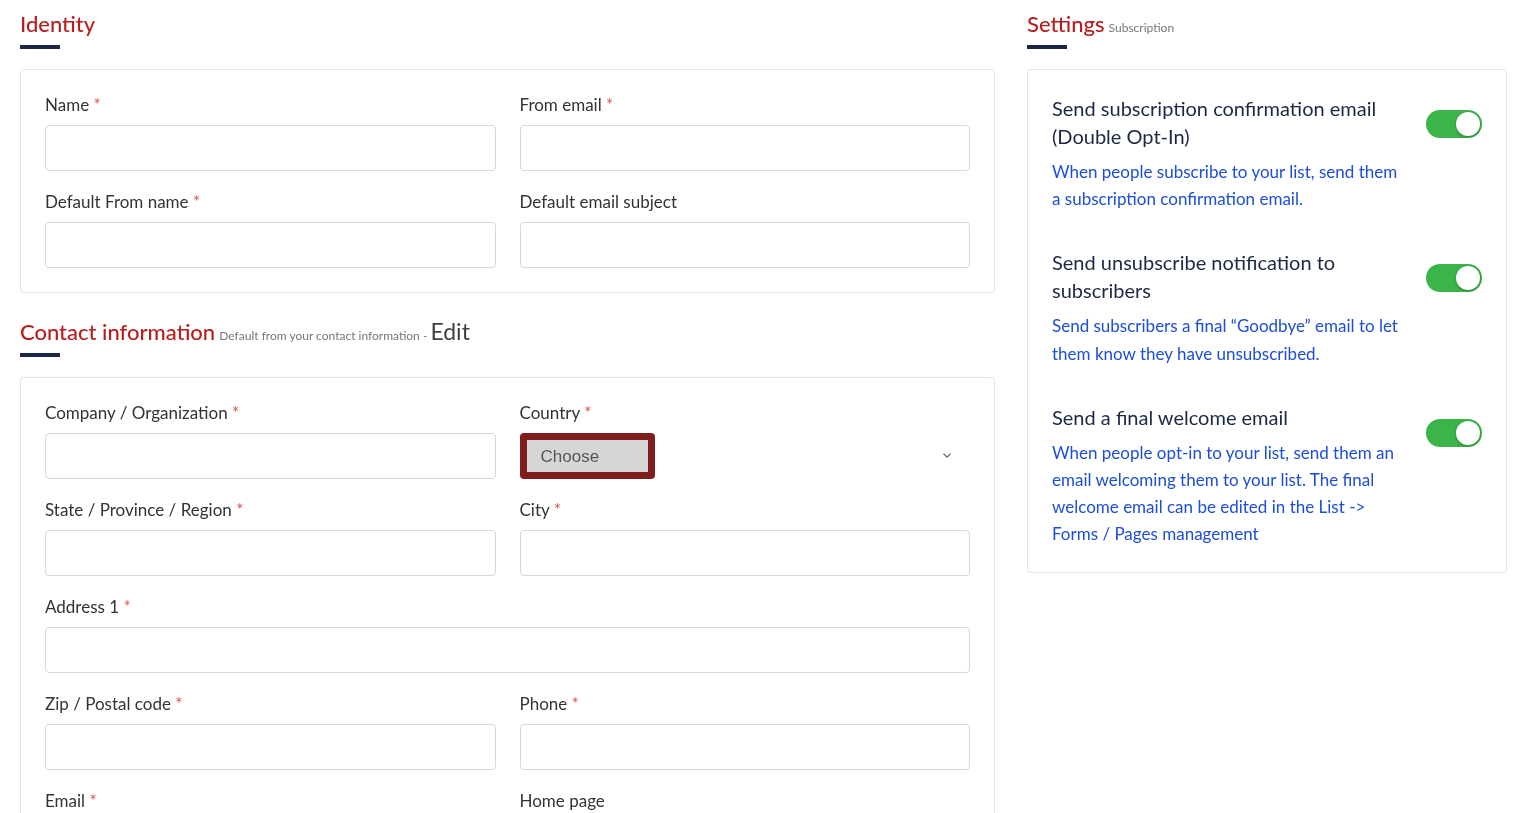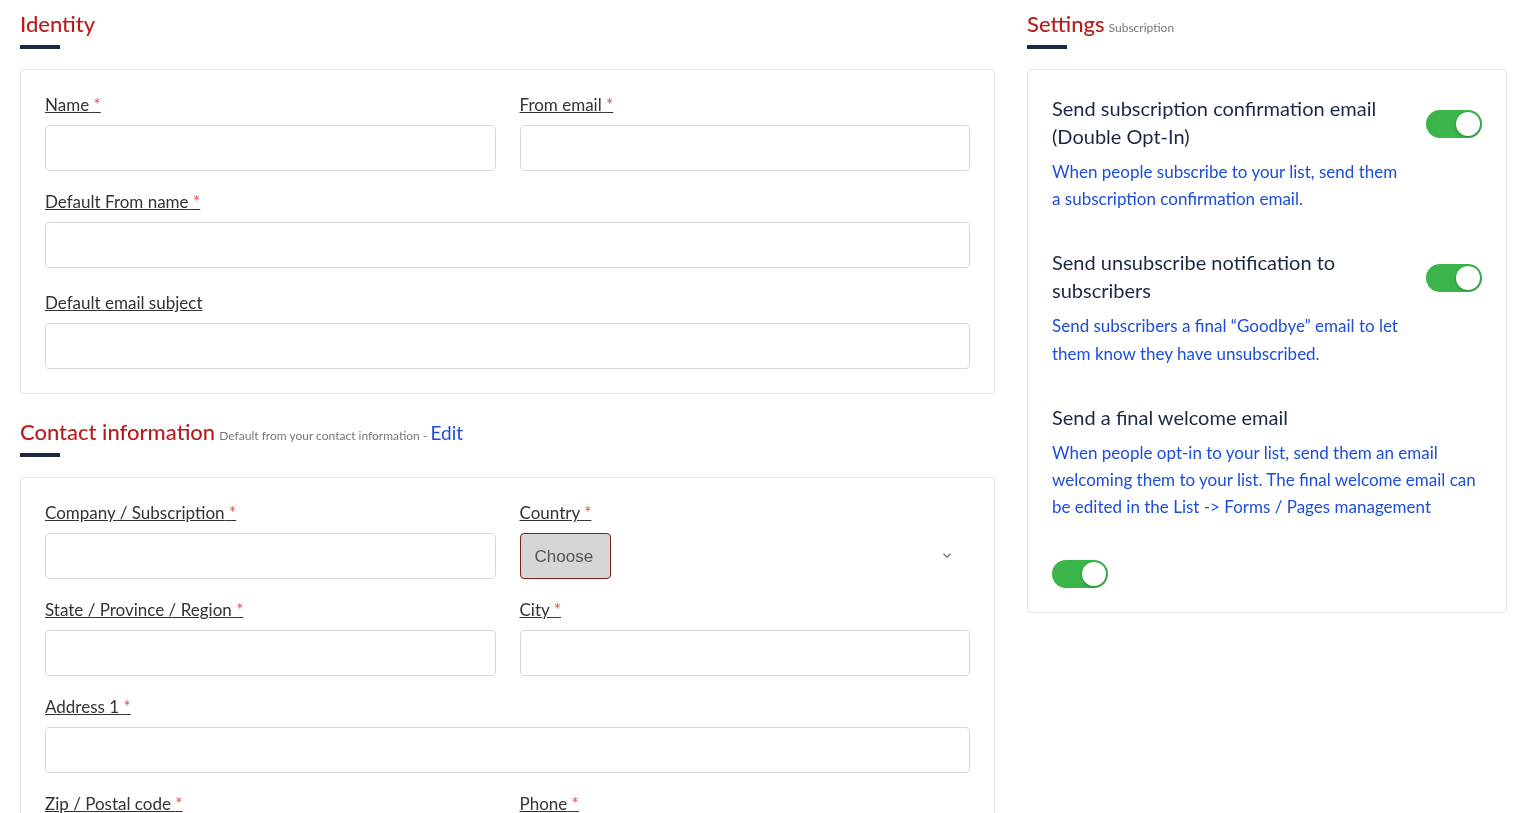--- a/index.html
+++ b/index.html
@@ -24,71 +24,70 @@
   font-weight: 500;
   color: #b91c1c;
   display: inline;
 }
 .section-subtitle {
   font-size: 12px;
   font-weight: 400;
   color: #777;
 }
 .section-link {
-  color: #1d4ed8;
+  color: #404040;
   text-decoration: none;
-  font-size: 19px;
+  font-size: 23px;
 }
 .underline {
   width: 40px;
   height: 4px;
   background: #1b2845;
   margin-top: 8px;
 }
 
 .panel {
   border: 1px solid #e3e3e3;
   border-radius: 4px;
   padding: 24px;
   margin-bottom: 24px;
 }
 
 .form-row {
   display: flex;
   gap: 24px;
   margin-bottom: 20px;
 }
-.form-row:last-child { margin-bottom: 0; flex-direction: column; }
+.form-row:last-child { margin-bottom: 0; }
 .form-group {
   flex: 1;
   display: flex;
   flex-direction: column;
 }
 .form-label {
   font-size: 17px;
   color: #333;
   margin-bottom: 10px;
-  text-decoration: underline;
 }
 .required {
   color: #d9534f;
 }
 .form-input {
   height: 46px;
   border: 1px solid #d8d8d8;
   border-radius: 4px;
   padding: 0 12px;
   font-size: 16px;
   background: #fff;
 }
 .form-select {
   height: 46px;
-  border: 1px solid #7f1d1d;
+  border: 7px solid #7f1d1d;
   border-radius: 4px;
-  padding: 0 16px 0 14px;
+  padding: 0 48px 0 14px;
   font-size: 17px;
   background: #d6d6d6;
   color: #555;
   appearance: none;
   position: relative;
 }
 .select-wrap {
   position: relative;
 }
 .select-wrap .chevron {
@@ -99,21 +98,21 @@
   pointer-events: none;
   color: #666;
 }
 
 .settings-item {
   display: flex;
   align-items: flex-start;
   gap: 24px;
   margin-bottom: 36px;
 }
-.settings-item:last-child { margin-bottom: 0; flex-direction: column; }
+.settings-item:last-child { margin-bottom: 0; }
 .settings-text { flex: 1; }
 .settings-title {
   font-size: 20px;
   color: #1b2845;
   margin-bottom: 8px;
   line-height: 1.4;
 }
 .settings-desc {
   font-size: 17px;
   color: #1d4ed8;
@@ -188,21 +187,21 @@
     <div class="section-header">
       <span class="section-title">Contact information</span>
       <span class="section-subtitle">Default from your contact information - </span><a href="#" class="section-link">Edit</a>
       <div class="underline"></div>
     </div>
 
     <div class="panel" style="border-bottom:none; border-bottom-left-radius:0; border-bottom-right-radius:0; margin-bottom:0; padding-bottom:10px;">
       <div class="form-row">
         <div class="form-group">
           <label class="form-label">
-            <span>Company / Subscription</span>
+            <span>Company / Organization</span>
             <span class="required">*</span>
           </label>
           <input type="text" class="form-input" style="">
         </div>
         <div class="form-group">
           <label class="form-label">
             <span>Country</span>
             <span class="required">*</span>
           </label>
           <div class="select-wrap">

